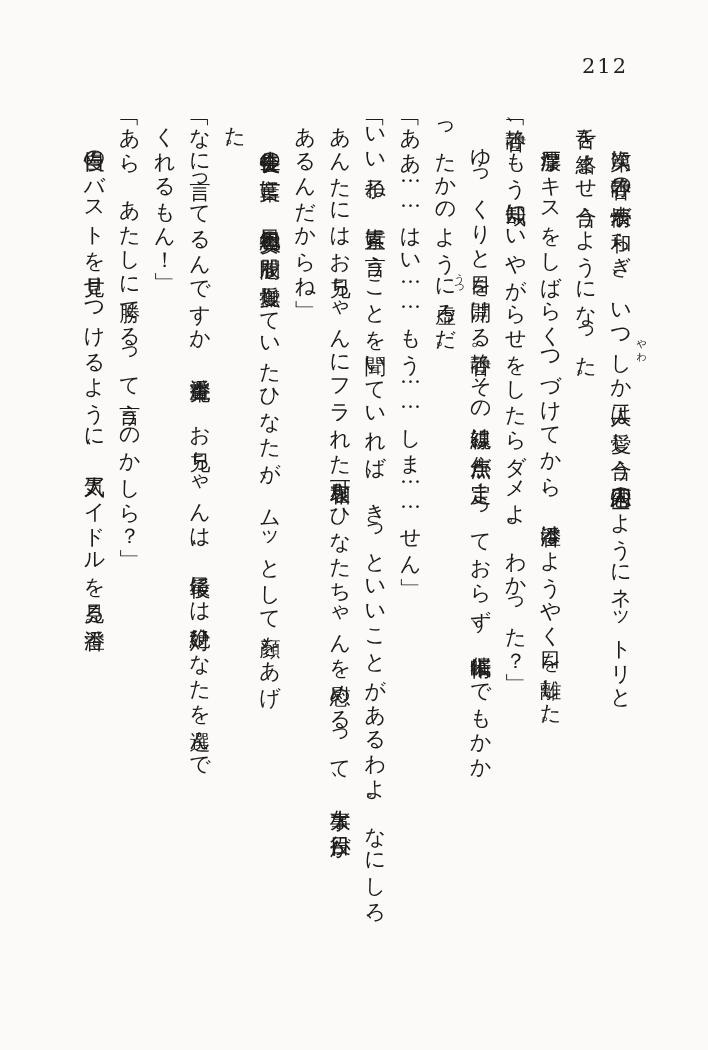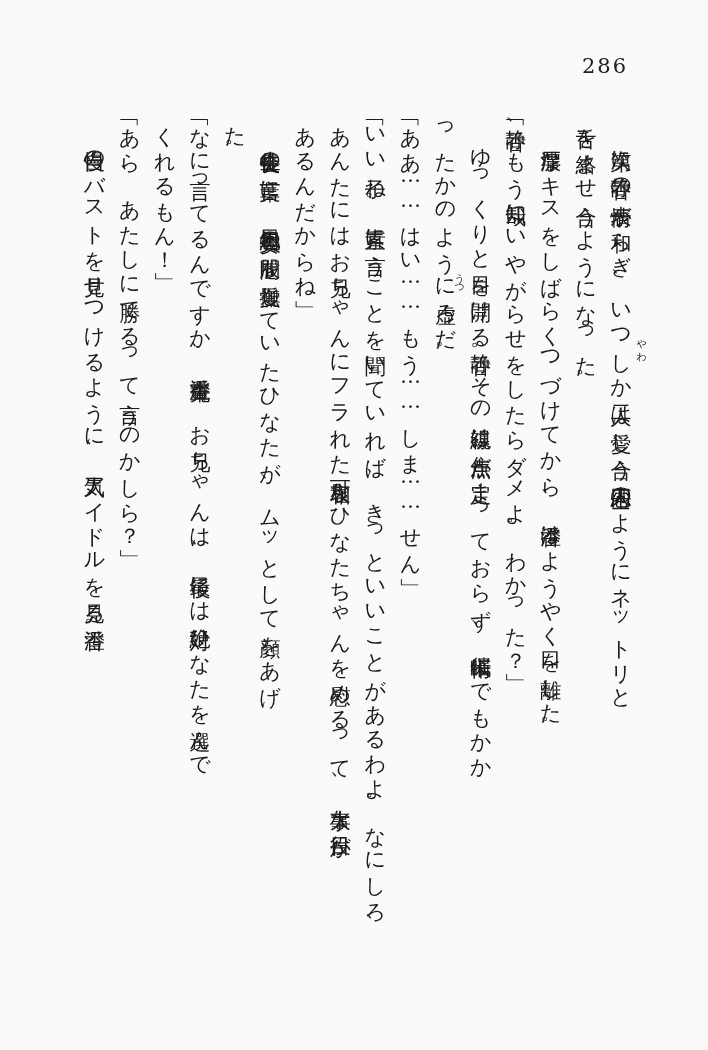--- a/index.html
+++ b/index.html
@@ -56,21 +56,21 @@
     font-size: 10px;
     letter-spacing: 1px;
     color: #2a2a2a;
   }
 </style>
 </head>
 <body>
 
 <div class="page">
 
-  <div class="page-number">286</div>
+  <div class="page-number">212</div>
 
   <div class="text-block">
     <p class="line">　次第に静香の表情が和らぎ、いつしか二人は愛し合う恋人同士のようにネットリと</p>
     <p class="line">舌を絡ませ合うようになった。</p>
     <p class="line">　濃厚なキスをしばらくつづけてから、香澄はようやく口を離した。</p>
     <p class="line">「静香、もう知哉にいやがらせをしたらダメよ。わかった？」</p>
     <p class="line">　ゆっくりと目を開ける静香。その視線は焦点が定まっておらず、催眠術にでもかか</p>
     <p class="line">ったかのように虚ろだ。</p>
     <p class="line">「ああ……はい……もう……しま……せん」</p>
     <p class="line">「いい子ね。素直に言うことを聞いていれば、きっといいことがあるわよ。なにしろ、</p>

